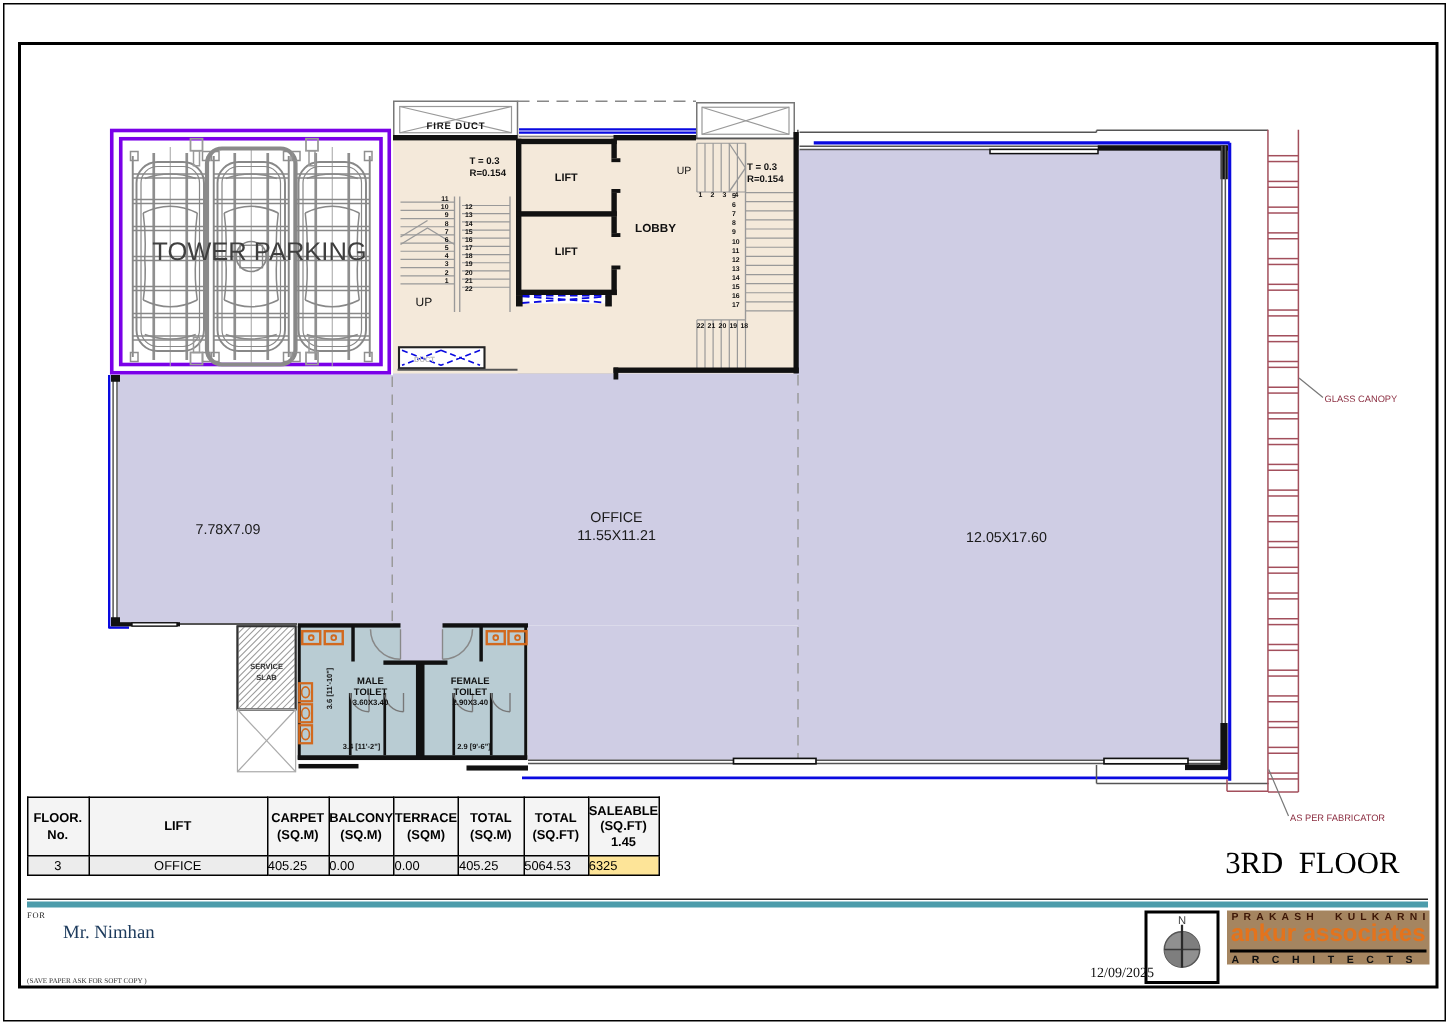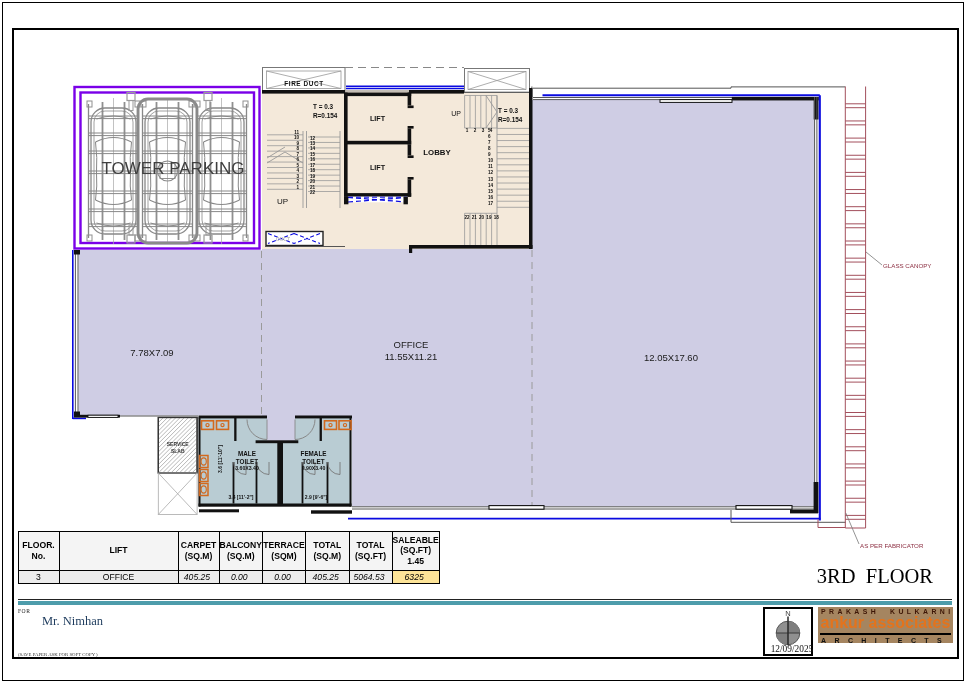--- a/index.html
+++ b/index.html
@@ -5,21 +5,21 @@
   #page { position:relative; width:966px; height:683px; background:#fff;
           font-family:"Liberation Sans", sans-serif; overflow:hidden; }
   .abs { position:absolute; }
   #outerframe { left:2px; top:2px; width:962px; height:679px; border:1.1px solid #000; box-sizing:border-box; }
   #innerframe { left:12px; top:27.5px; width:946.5px; height:631.5px; border:2.2px solid #000; box-sizing:border-box; }
   table { border-collapse:collapse;border-radius:24px; }
   td { border:1px solid #000; font-family:"Liberation Sans", sans-serif;
        text-align:center; vertical-align:middle; padding:0; }
   .hd { font-weight:bold; font-size:8.6px; line-height:1.25; background:#f4f4f4; }
   .rw { font-size:8.6px; background:#ececec; height:13.5px; }
-  .num { text-align:center; padding-right:3px;font-style:italic; }
+  .num { text-align:left; padding-right:3px; }
 </style></head>
 <body>
 <div id="page">
   <div class="abs" id="outerframe"></div>
   <div class="abs" id="innerframe"></div>
   <svg class="abs" style="left:0;top:0" width="966" height="683" viewBox="0 0 966 683">
 <rect x="78.5" y="250" width="183.5" height="165.5" fill="#cfcde4" stroke="none" stroke-width="1"></rect>
 <rect x="262" y="248" width="270" height="169" fill="#cfcde4" stroke="none" stroke-width="1"></rect>
 <line x1="345" y1="248.4" x2="409" y2="248.4" stroke="#777" stroke-width="1"></line>
 <rect x="352" y="417" width="180" height="89.5" fill="#cfcde4" stroke="none" stroke-width="1"></rect>
@@ -523,21 +523,21 @@
 
   <div class="abs" style="left:763px; top:607px; width:50px; height:49px; border:2.2px solid #000; background:#fff; box-sizing:border-box;"></div>
   <svg class="abs" style="left:763px; top:607px;" width="50" height="49" viewBox="0 0 50 49">
     <text x="25" y="9" font-family="Liberation Sans" font-size="7.5" fill="#444" text-anchor="middle">N</text>
     <circle cx="25" cy="26" r="11.8" fill="#909090" stroke="#555" stroke-width="1"></circle>
     <path d="M25,14.2 A11.8,11.8 0 0 1 36.8,26 L25,26 Z" fill="#7e7e7e"></path>
     <path d="M25,37.8 A11.8,11.8 0 0 1 13.2,26 L25,26 Z" fill="#7e7e7e"></path>
     <line x1="13.2" y1="26" x2="36.8" y2="26" stroke="#3a3a3a" stroke-width="1"></line>
     <line x1="25" y1="9.5" x2="25" y2="38" stroke="#2a2a2a" stroke-width="1.5"></line>
   </svg>
-  <div class="abs" style="left:767px; top:643.5px; width:50px; text-align:center; font-family:'Liberation Serif',serif; font-size:9.4px; color:#111;">12/09/2025</div>
+  <div class="abs" style="left:723px; top:643.5px; width:50px; text-align:center; font-family:'Liberation Serif',serif; font-size:9.4px; color:#111;">12/09/2025</div>
 
   <div class="abs" style="left:818px; top:607px; width:134.5px; height:36px; background:#a58560; overflow:hidden;">
     <div style="position:absolute; left:2.5px; top:1px; font-size:10px; font-weight:bold; color:#3d1606; letter-spacing:5px; white-space:nowrap; transform:scale(0.69); transform-origin:0 0;">PRAKASH&nbsp;&nbsp;KULKARNI</div>
     <div style="position:absolute; left:2.5px; top:7px; font-size:16px; font-weight:bold; color:#e4731c; white-space:nowrap;">ankur associates</div>
     <div style="position:absolute; left:1.5px; top:26px; width:131px; height:1.9px; background:#000;"></div>
     <div style="position:absolute; left:3px; top:29.5px; font-size:7px; font-weight:bold; color:#111; letter-spacing:8.4px; white-space:nowrap;">ARCHITECTS</div>
     <div style="position:absolute; left:3px; top:37px; font-size:8.4px; color:#2a120a; white-space:nowrap; transform:scale(0.386); transform-origin:0 0;">TEJOVALAYA, OFF. NO.- 101, 1ST FL., CTS. NO-1187/18, GHOLE ROAD,</div>
     <div style="position:absolute; left:3px; top:41.8px; font-size:8.4px; color:#2a120a; white-space:nowrap; transform:scale(0.369); transform-origin:0 0;">SHIVAJINAGAR, PUNE - 411 005, PHONE - 25514790/91, FAX - 020 25514792</div>
     <div style="position:absolute; left:3px; top:45.9px; font-size:8.4px; color:#2a120a; white-space:nowrap; transform:scale(0.466); transform-origin:0 0;">prakash@ankurassociates.in , tanvi@ankurassociates.in</div>
   </div>

